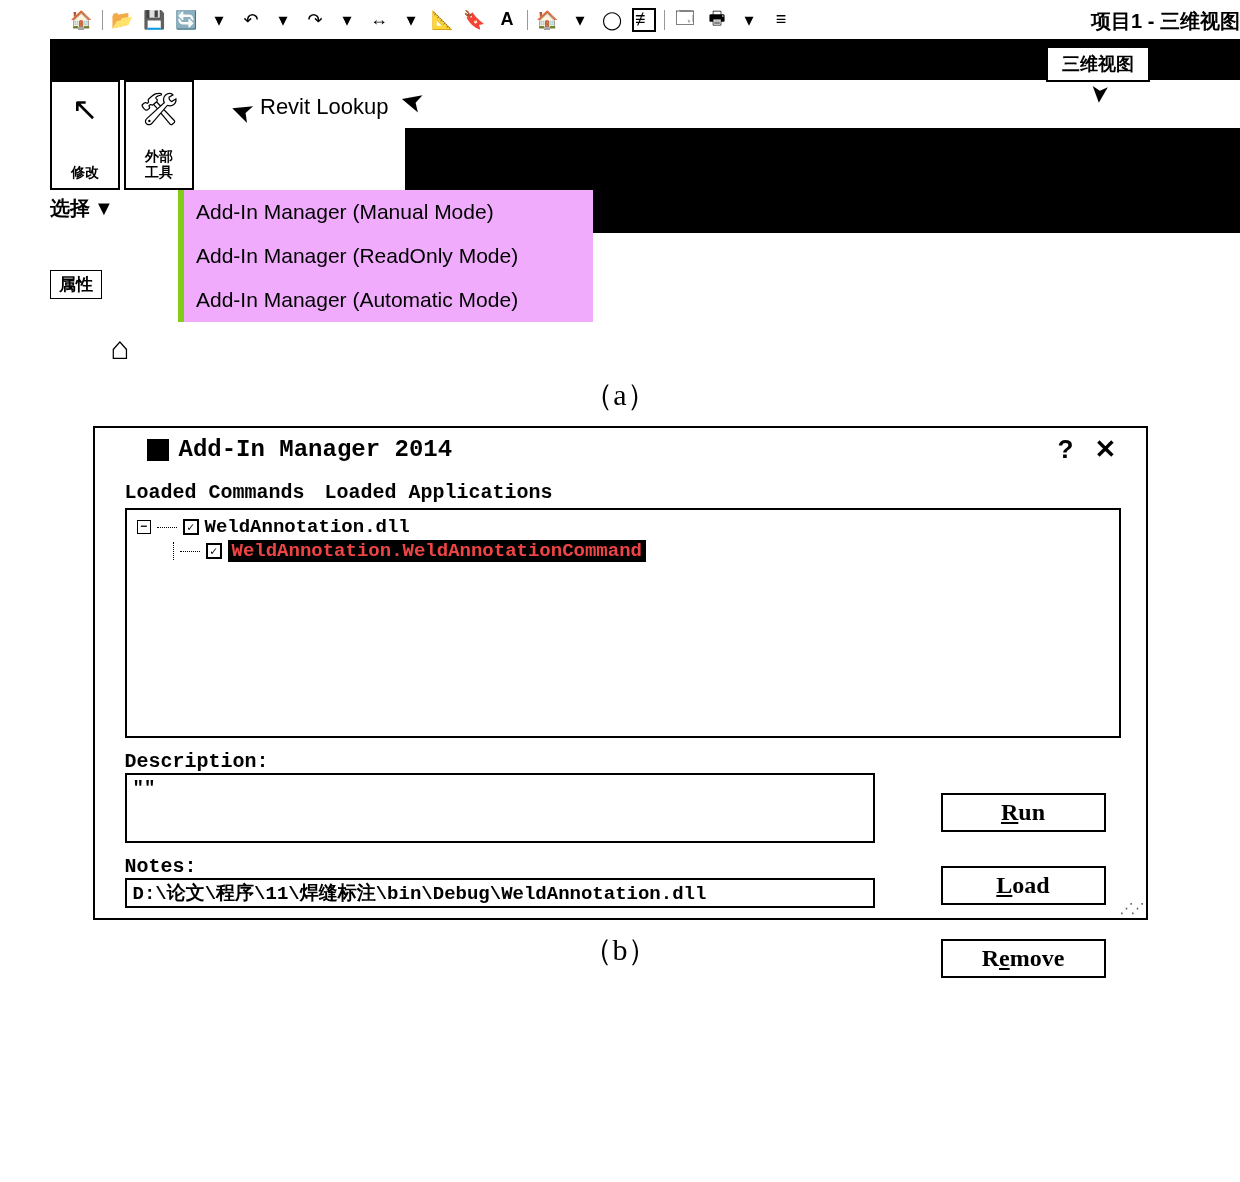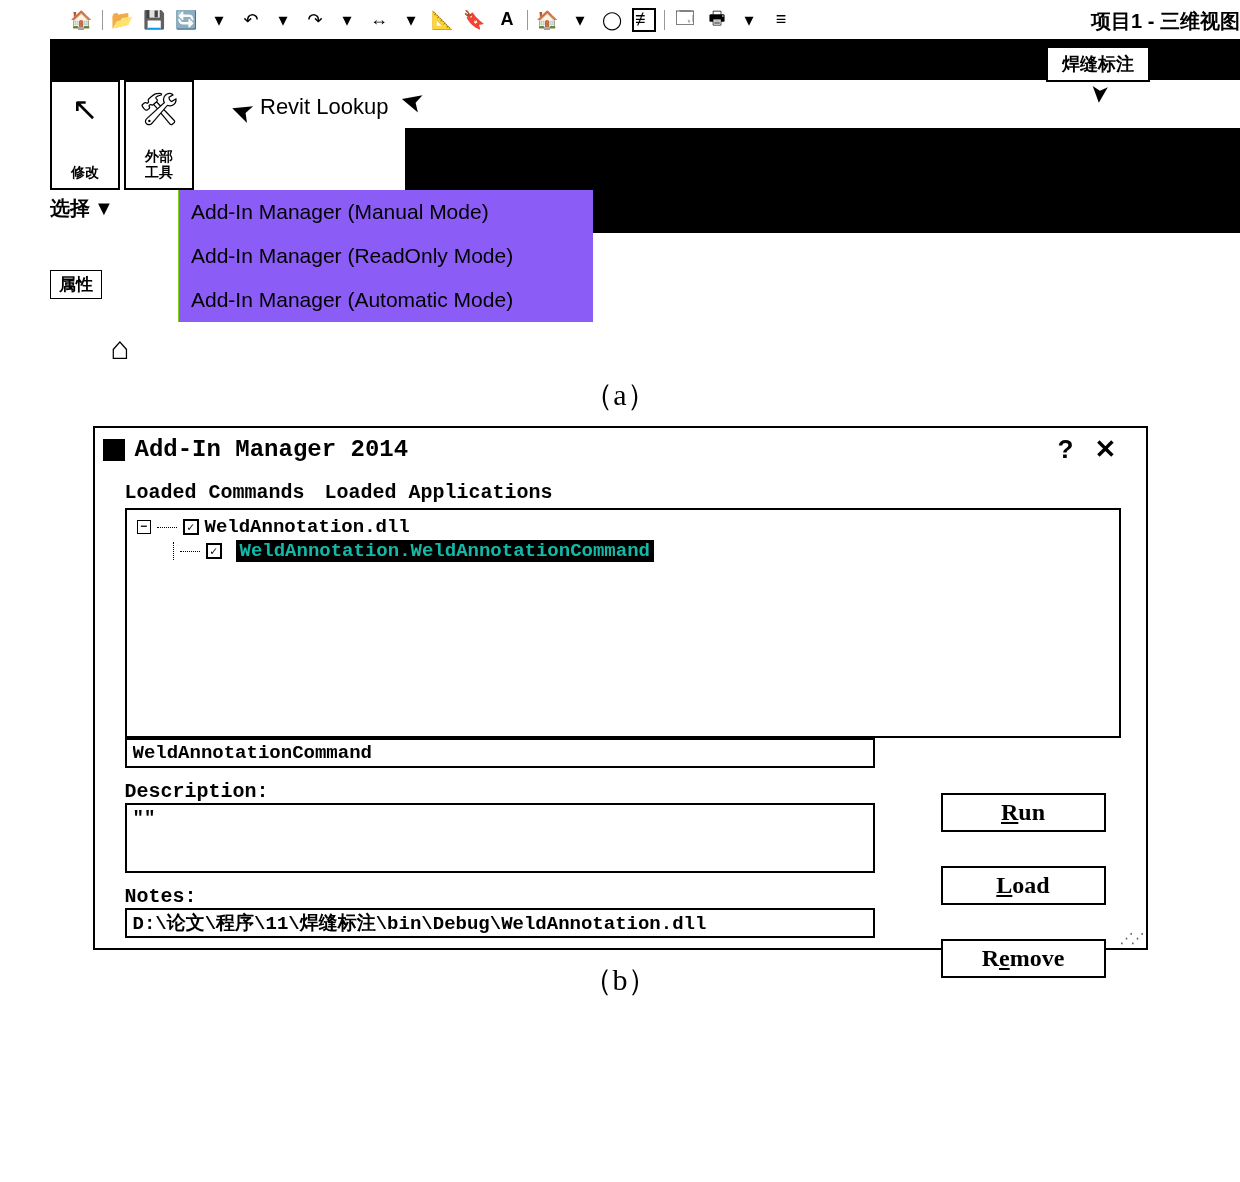--- a/index.html
+++ b/index.html
@@ -14,41 +14,41 @@
   .black-bar { position: absolute; top: 40px; left: 0; right: 0; height: 40px; background: #000; }
   .ribbon-tab { position: absolute; top: 46px; right: 130px; background: #fff; border: 2px solid #000; padding: 4px 14px; font-size: 18px; font-weight: bold; }
   .ribbon-area { position: absolute; top: 80px; left: 0; display: flex; }
   .rib-btn { border: 2px solid #000; width: 70px; height: 110px; display: flex; flex-direction: column; align-items: center; justify-content: space-between; padding: 8px 4px; margin-right: 4px; background: #fff; }
   .rib-btn .ricon { font-size: 32px; }
   .rib-btn .rlabel { font-size: 14px; font-weight: bold; text-align: center; line-height: 1.1; }
   .lookup-label { position: absolute; top: 94px; left: 210px; font-size: 22px; }
   .arrow { position: absolute; font-size: 28px; transform-origin: center; }
   .sel-panel { position: absolute; top: 195px; left: 0; font-size: 20px; font-weight: bold; display: flex; align-items: center; gap: 4px; }
   .prop-panel { position: absolute; top: 270px; left: 0; font-size: 17px; font-weight: bold; background: #fff; border: 1px solid #000; padding: 2px 8px; }
-  .dropdown-menu { position: absolute; top: 190px; left: 128px; width: 415px; background: #8b5cf6; border-left: 1px solid #84cc16; }
+  .dropdown-menu { position: absolute; top: 190px; left: 128px; width: 415px; background: #f0abfc; border-left: 6px solid #84cc16; }
   .dd-item { padding: 10px 12px; font-size: 21px; }
   .black-bar2 { position: absolute; top: 128px; left: 355px; right: 0; height: 105px; background: #000; }
   .house-icon { position: absolute; top: 330px; left: 60px; font-size: 32px; }
   
   .figlabel { text-align: center; font-size: 30px; font-family: "Times New Roman", serif; margin: 10px 0; }
   
   
   .dialog-wrap { width: 1055px; margin: 0 auto; border: 2px solid #000; padding: 0; position: relative; }
-  .titlebar { display: flex; align-items: center; padding: 6px 20px 6px 8px; }
+  .titlebar { display: flex; align-items: center; padding: 6px 20px 6px 8px; margin-left: 44px; }
   .titlebar .appicon { width: 22px; height: 22px; background: #000; margin-right: 10px; display:inline-block; }
   .titlebar .ttl { font-size: 24px; font-weight: bold; font-family: "Courier New", monospace; flex: 1; }
   .titlebar .tbtn { font-size: 26px; font-weight: bold; width: 40px; text-align: center; }
   .dlg-body { padding: 10px 25px 10px 30px; font-family: "Courier New", monospace; }
   .tabs { display: flex; gap: 20px; font-size: 20px; font-weight: bold; margin-bottom: 4px; }
   .tree-box { border: 2px solid #000; height: 230px; padding: 6px 10px; font-size: 19px; font-weight: bold; }
   .tree-row { display: flex; align-items: center; gap: 6px; }
   .tree-expander { width: 14px; height: 14px; border: 1px solid #000; display: inline-flex; align-items: center; justify-content: center; font-size: 12px; line-height: 1; }
   .tree-check { width: 16px; height: 16px; border: 2px solid #000; display: inline-flex; align-items: center; justify-content: center; font-size: 12px; }
   .tree-child { margin-left: 36px; display: flex; align-items: center; gap: 6px; margin-top: 2px; }
-  .tree-child .sel { background: #000; color: #14b8a6; padding: 0 4px; margin-left: 8px; }
+  .tree-child .sel { background: #000; color: #ef4444; padding: 0 4px; }
   .dotline { display:inline-block; width:20px; border-bottom:1px dotted #000; }
   .fld-label { font-size: 20px; font-weight: bold; margin-top: 12px; }
   .fld-input { border: 2px solid #000; padding: 2px 6px; font-size: 19px; font-weight: bold; font-family: inherit; width: 750px; background:#fff; display:block; }
   .fld-textarea { border: 2px solid #000; padding: 2px 6px; font-size: 19px; font-weight: bold; font-family: inherit; width: 750px; height: 70px; resize: none; background:#fff; display:block;}
   .btn-col { position: absolute; right: 40px; top: 365px; display: flex; flex-direction: column; gap: 34px; width: 165px; }
   .dlg-btn { border: 2px solid #000; background: #fff; font-family: "Times New Roman", serif; font-size: 24px; font-weight: bold; padding: 4px 0; text-align: center; }
   .dlg-btn.save { display: flex; align-items: center; justify-content: center; gap: 12px; font-style: italic; }
   .resize-grip { position: absolute; right: 4px; bottom: 2px; font-size: 14px; color: #555; letter-spacing: -3px; }
   .underline-char { text-decoration: underline; }
 </style>
@@ -80,21 +80,21 @@
     <span class="ticon">◯</span>
     <span class="ticon" style="border:2px solid #000;padding:0 2px;">≢</span>
     <span class="tsep"></span>
     <span class="ticon">🗔</span>
     <span class="ticon">🖶</span>
     <span class="ticon">▾</span>
     <span class="ticon">≡</span>
   </div>
   <div class="doc-title">项目1 - 三维视图: {三</div>
   <div class="black-bar"></div>
-  <div class="ribbon-tab">焊缝标注</div>
+  <div class="ribbon-tab">三维视图</div>
   <div class="black-bar2"></div>
 
   <div class="ribbon-area">
     <div class="rib-btn">
       <span class="ricon">↖</span>
       <span class="rlabel">修改</span>
     </div>
     <div class="rib-btn">
       <span class="ricon">🛠</span>
       <span class="rlabel" style="white-space:pre-line;">外部
@@ -144,21 +144,20 @@
         <span>WeldAnnotation.dll</span>
       </div>
       <div class="tree-child">
         <span style="border-left:1px dotted #000;height:18px;"></span>
         <span class="dotline"></span>
         <span class="tree-check">✓</span>
         <span class="sel">WeldAnnotation.WeldAnnotationCommand</span>
       </div>
     </div>
 
-    <input class="fld-input" value="WeldAnnotationCommand" style="">
 
     <div class="fld-label">Description:</div>
     <textarea class="fld-textarea" style="">""</textarea>
 
     <div class="fld-label">Notes:</div>
     <input class="fld-input" style="width: 750px;" value="D:\论文\程序\11\焊缝标注\bin\Debug\WeldAnnotation.dll">
   </div>
 
   <div class="btn-col">
     <button class="dlg-btn"><span class="underline-char">R</span>un</button>

